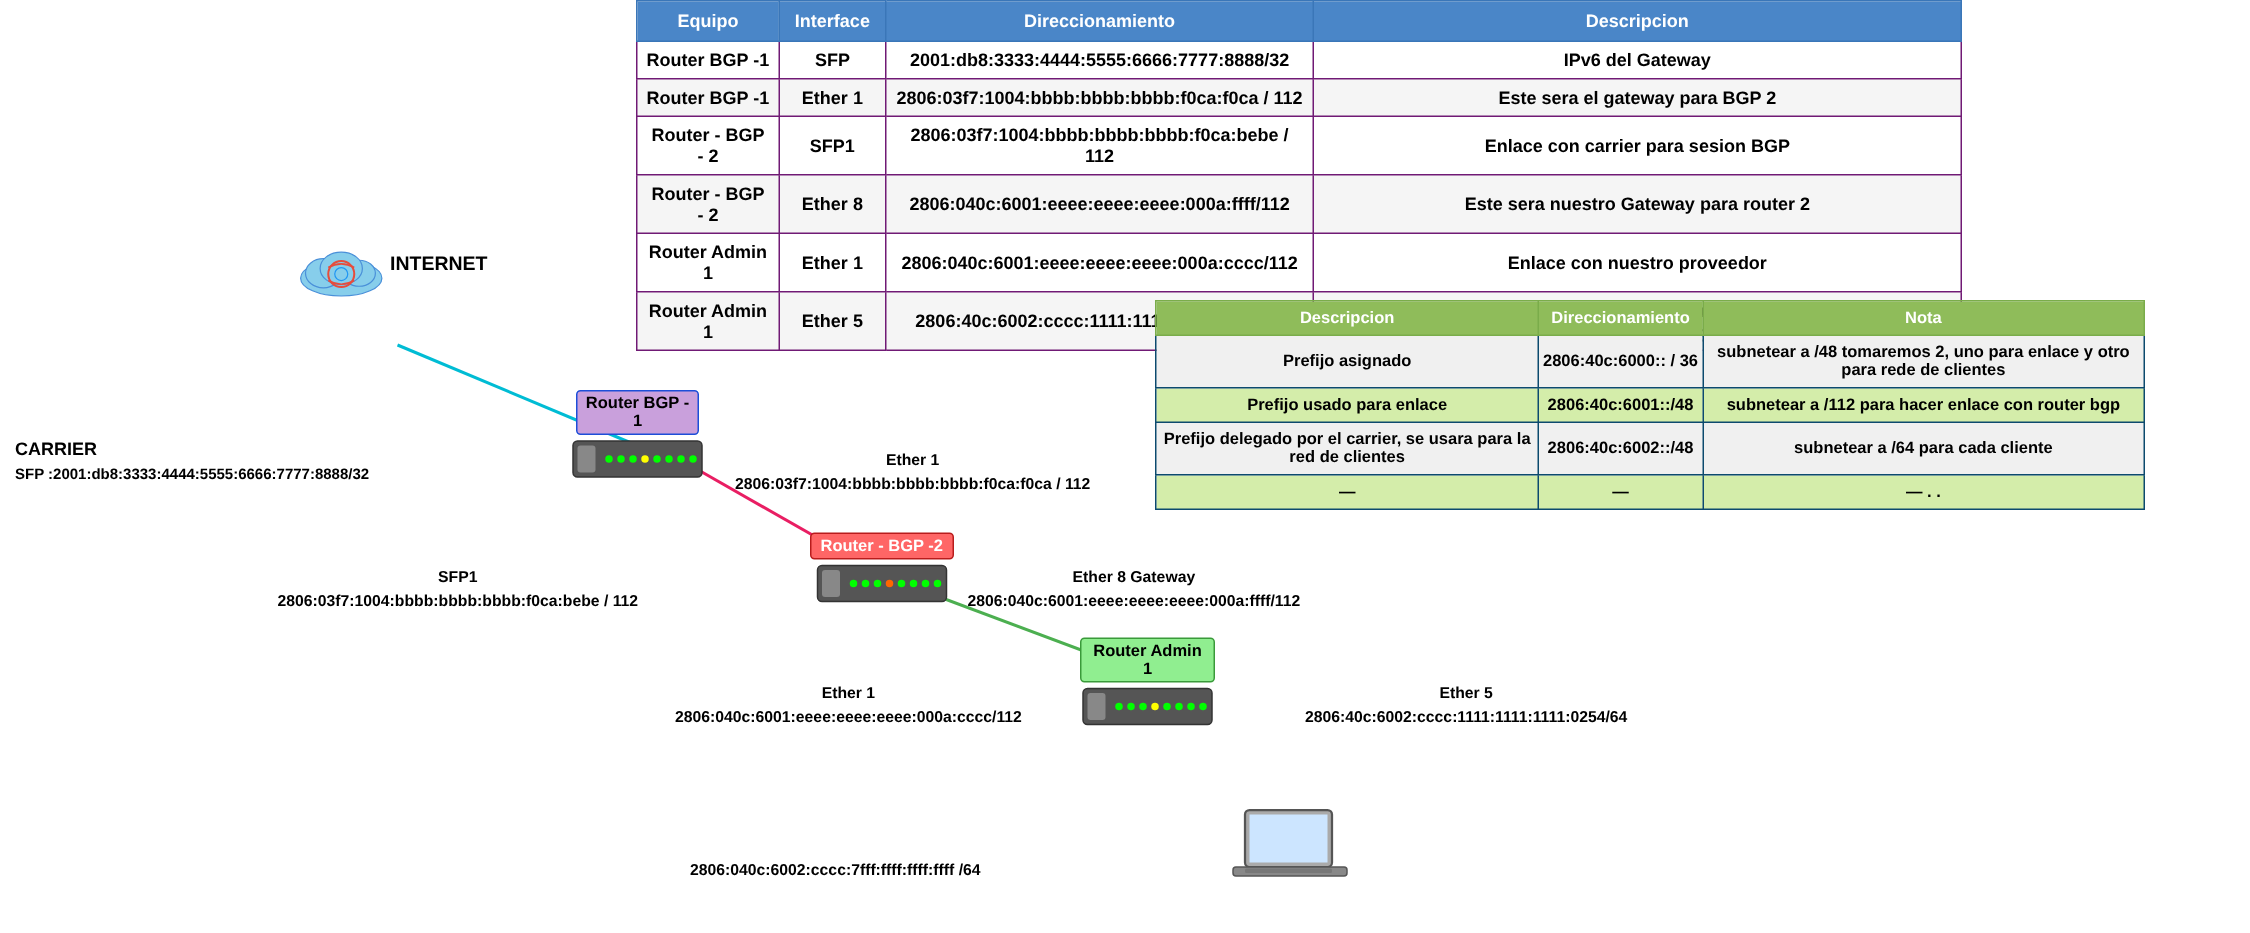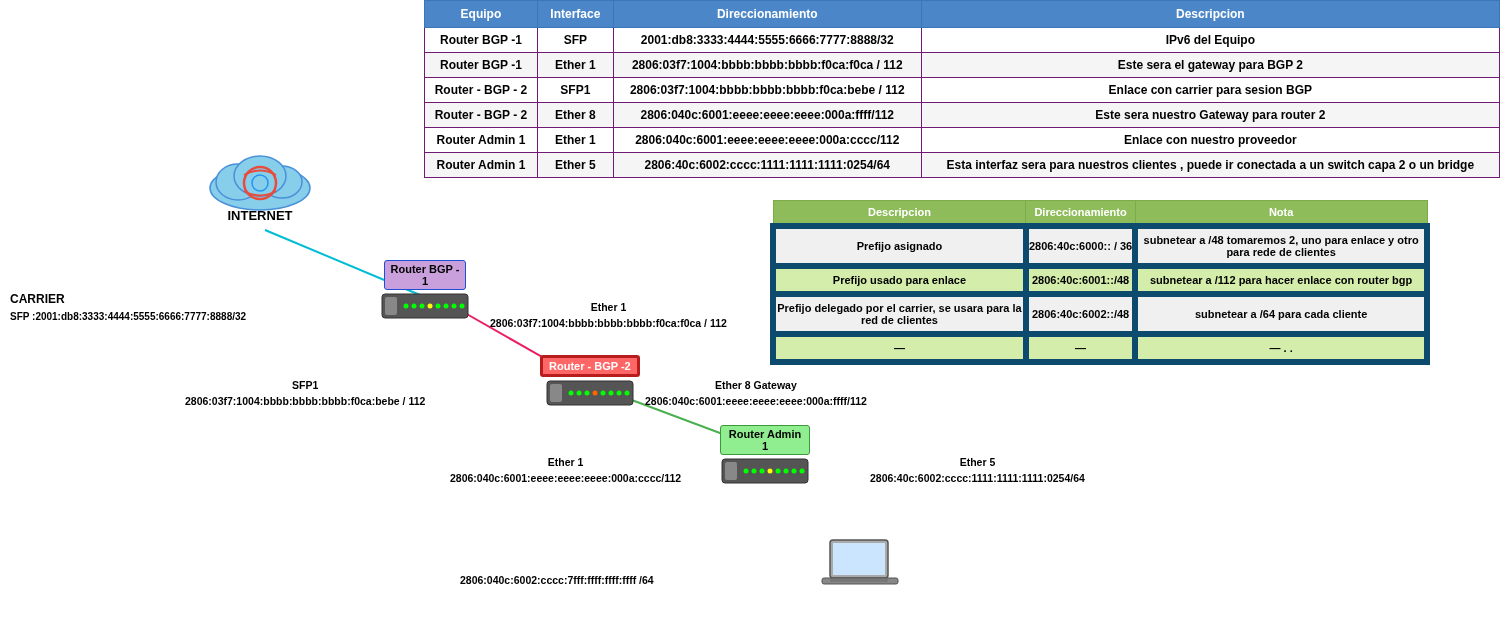--- a/index.html
+++ b/index.html
@@ -10,21 +10,21 @@
       min-height: 622px;
       position: relative;
       overflow: hidden;
     }
 
     
     .table-container {
       position: absolute;
       top: 0;
       left: 424px;
-      width: 1076px;
+      width: 884px;
     }
 
     table {
       width: 100%;
       border-collapse: collapse;
       font-size: 12px;
     }
 
     thead tr {
       background: #4a86c8;
@@ -83,41 +83,41 @@
       background: #f0f0f0;
     }
 
     .info-table tbody tr:nth-child(even) {
       background: #d4edaa;
     }
 
     .info-table tbody td {
       padding: 5px 0;
       text-align: center;
-      border: 6px solid #0c4a6e;
+      border: 1px solid #0c4a6e;
     }
 
     
     .diagram {
       position: absolute;
       top: 0;
       left: 0;
       width: 770px;
       height: 622px;
     }
 
     
     .internet-cloud {
       position: absolute;
       top: 130px;
       left: 200px;
       width: 130px;
       height: 100px;
       display: flex;
-      flex-direction: column;
+      flex-direction: row;
       align-items: center;
       justify-content: center;
     }
 
     .cloud-svg {
       width: 120px;
       height: 80px;
     }
 
     .internet-label {
@@ -144,21 +144,21 @@
       text-align: center;
     }
 
     .router-label.purple {
       background: #c9a0dc;
       border: 1px solid #1d4ed8;
     }
 
     .router-label.red {
       background: #ff6666;
-      border: 3px solid #b91c1c;
+      border: 1px solid #b91c1c;
       color: #fff;
     }
 
     .router-label.green {
       background: #90ee90;
       border: 1px solid #3a9a3a;
     }
 
     
     .net-info {
@@ -205,21 +205,21 @@
         <th>Interface</th>
         <th>Direccionamiento</th>
         <th>Descripcion</th>
       </tr>
     </thead>
     <tbody id="main-table-body">
     <tr>
           <td>Router BGP -1</td>
           <td>SFP</td>
           <td>2001:db8:3333:4444:5555:6666:7777:8888/32</td>
-          <td>IPv6 del Equipo</td>
+          <td>IPv6 del Gateway</td>
         </tr>
         <tr>
           <td>Router BGP -1</td>
           <td>Ether 1</td>
           <td>2806:03f7:1004:bbbb:bbbb:bbbb:f0ca:f0ca / 112</td>
           <td>Este sera el gateway para BGP 2</td>
         </tr>
         <tr>
           <td>Router - BGP - 2</td>
           <td>SFP1</td>

